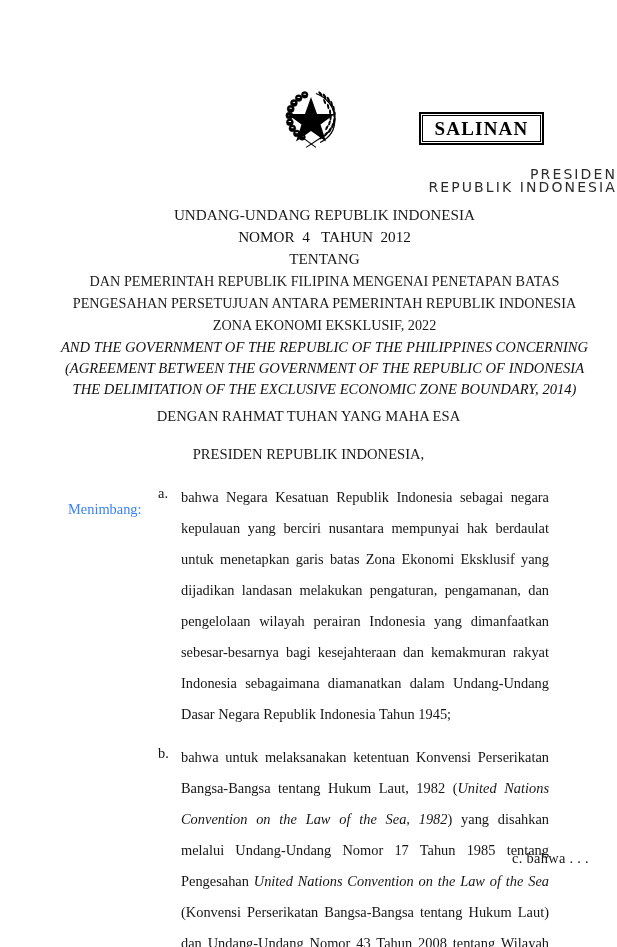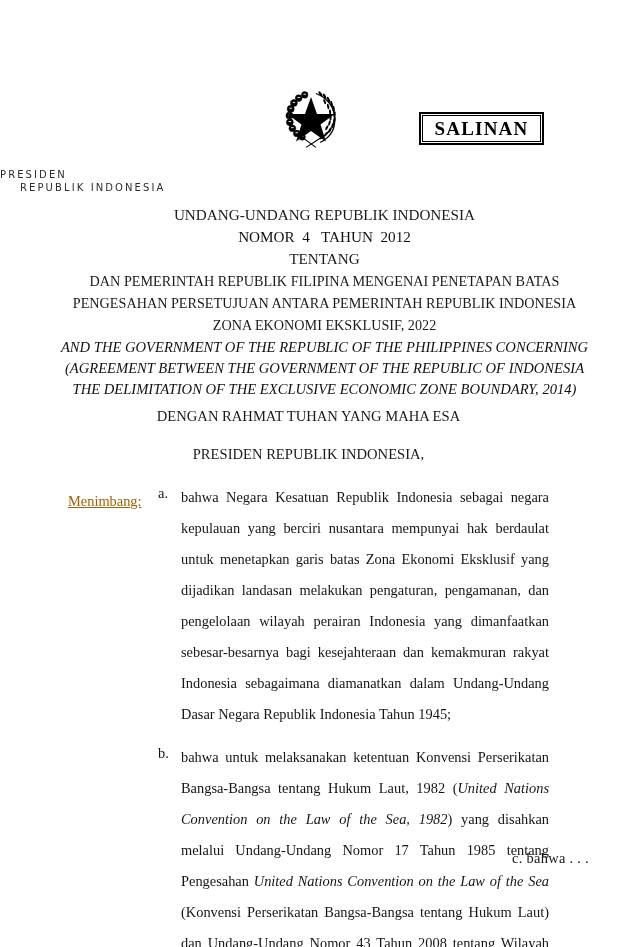--- a/index.html
+++ b/index.html
@@ -67,23 +67,23 @@
     letter-spacing: 1.2px;
     color: #000;
     line-height: 1;
   }
 
   .pres-caption {
     position: absolute;
     top: 168px;
     left: 0;
     width: 617px;
-    text-align: left;
+    text-align: right;
     font-family: "DejaVu Sans", sans-serif;
-    font-size: 10px;
+    font-size: 14px;
     letter-spacing: 2.1px;
     color: #2b2b2b;
     line-height: 13px;
   }
   .pres-caption .l2 { letter-spacing: 2.1px; padding-left: 20px; }
 
   
   .title-block {
     position: absolute;
     top: 204px;
@@ -133,26 +133,25 @@
     width: 617px;
   }
   .cons-row {
     position: relative;
     display: block;
     width: 617px;
   }
   .cons-label {
     position: absolute;
     left: 68px;
-    top: 8px;
+    top: 16px;
     font-size: 14.4px;
     line-height: 22.2px;
-    color: #a16207;
+    color: #3b82f6;
     white-space: nowrap;
-    text-decoration: underline;
   }
   .item {
     position: relative;
     margin-bottom: 12px;
   }
   .item-marker {
     position: absolute;
     left: 158px;
     top: 0;
     width: 18px;

